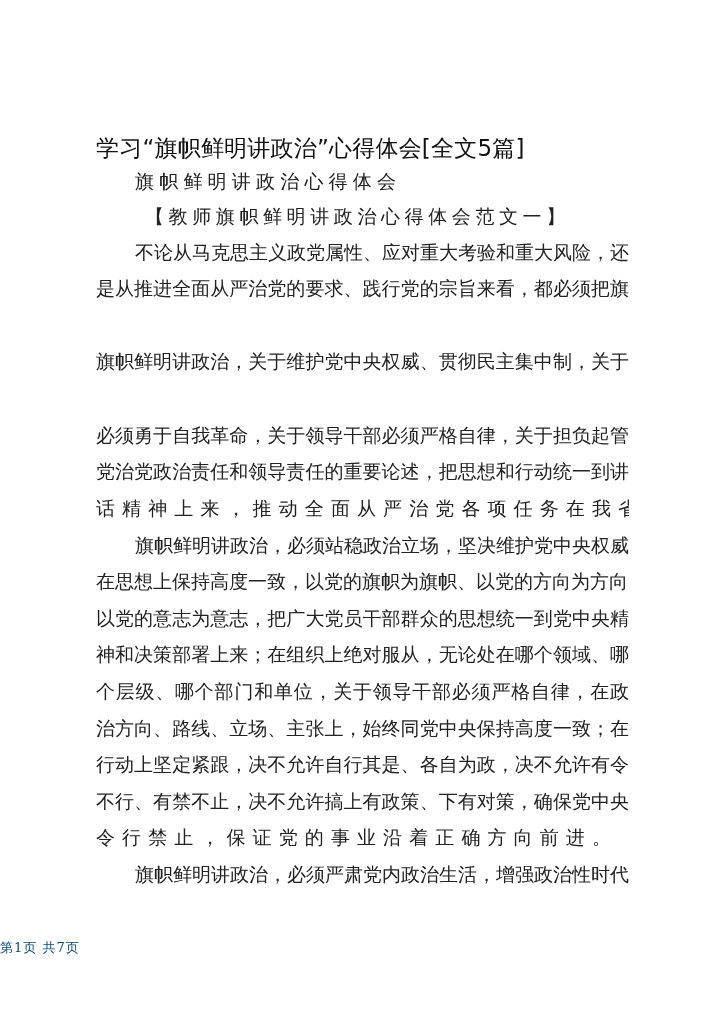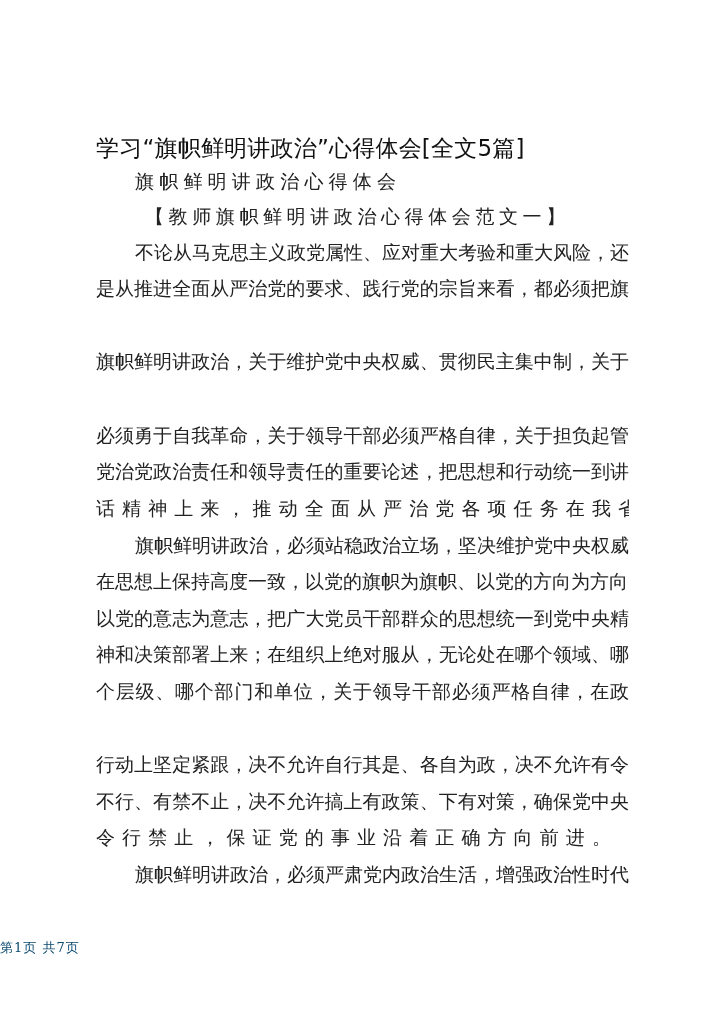--- a/index.html
+++ b/index.html
@@ -34,20 +34,21 @@
   <div class="line" style="top:348px">旗帜鲜明讲政治，关于维护党中央权威、贯彻民主集中制，关于</div>
   <div class="line" style="top:422px">必须勇于自我革命，关于领导干部必须严格自律，关于担负起管</div>
   <div class="line" style="top:458px">党治党政治责任和领导责任的重要论述，把思想和行动统一到讲</div>
   <div class="line short" style="top:495px">话精神上来，推动全面从严治党各项任务在我省落实落地。</div>
 
   <div class="line indent" style="top:532px">旗帜鲜明讲政治，必须站稳政治立场，坚决维护党中央权威。</div>
   <div class="line" style="top:568px">在思想上保持高度一致，以党的旗帜为旗帜、以党的方向为方向、</div>
   <div class="line" style="top:605px">以党的意志为意志，把广大党员干部群众的思想统一到党中央精</div>
   <div class="line" style="top:641px">神和决策部署上来；在组织上绝对服从，无论处在哪个领域、哪</div>
   <div class="line" style="top:678px">个层级、哪个部门和单位，关于领导干部必须严格自律，在政</div>
+  <div class="line" style="top:715px">治方向、路线、立场、主张上，始终同党中央保持高度一致；在</div>
   <div class="line" style="top:751px">行动上坚定紧跟，决不允许自行其是、各自为政，决不允许有令</div>
   <div class="line" style="top:788px">不行、有禁不止，决不允许搞上有政策、下有对策，确保党中央</div>
   <div class="line short" style="top:824px">令行禁止，保证党的事业沿着正确方向前进。</div>
 
   <div class="line indent" style="top:861px">旗帜鲜明讲政治，必须严肃党内政治生活，增强政治性时代</div>
 
   <div class="footer">第1页 共7页</div>
 </div>
 
 </body></html>

